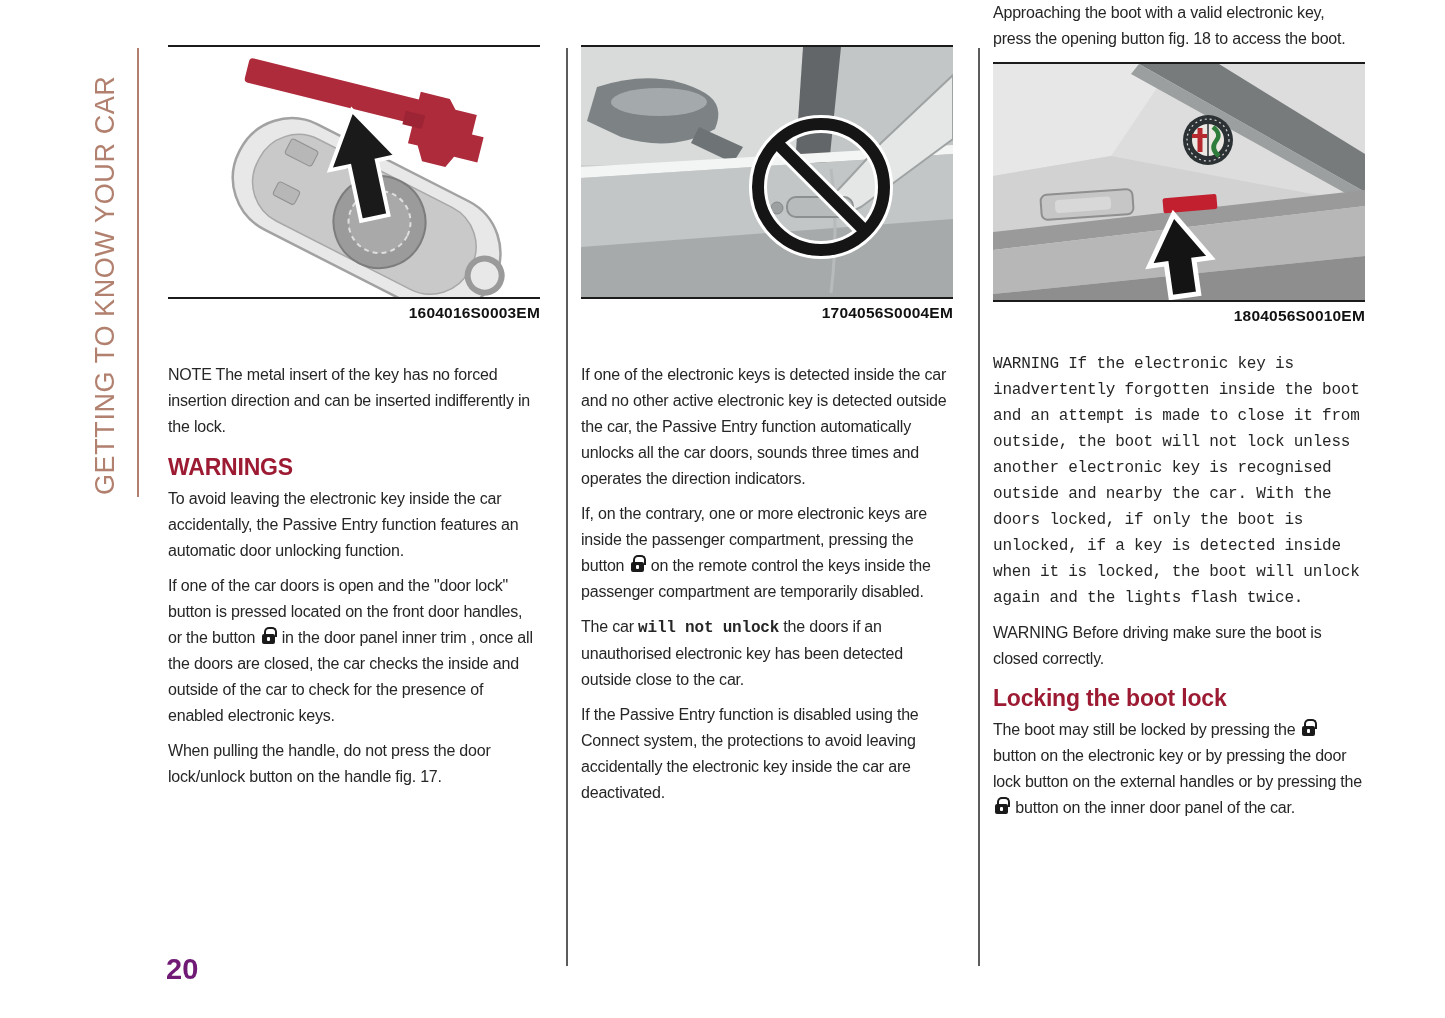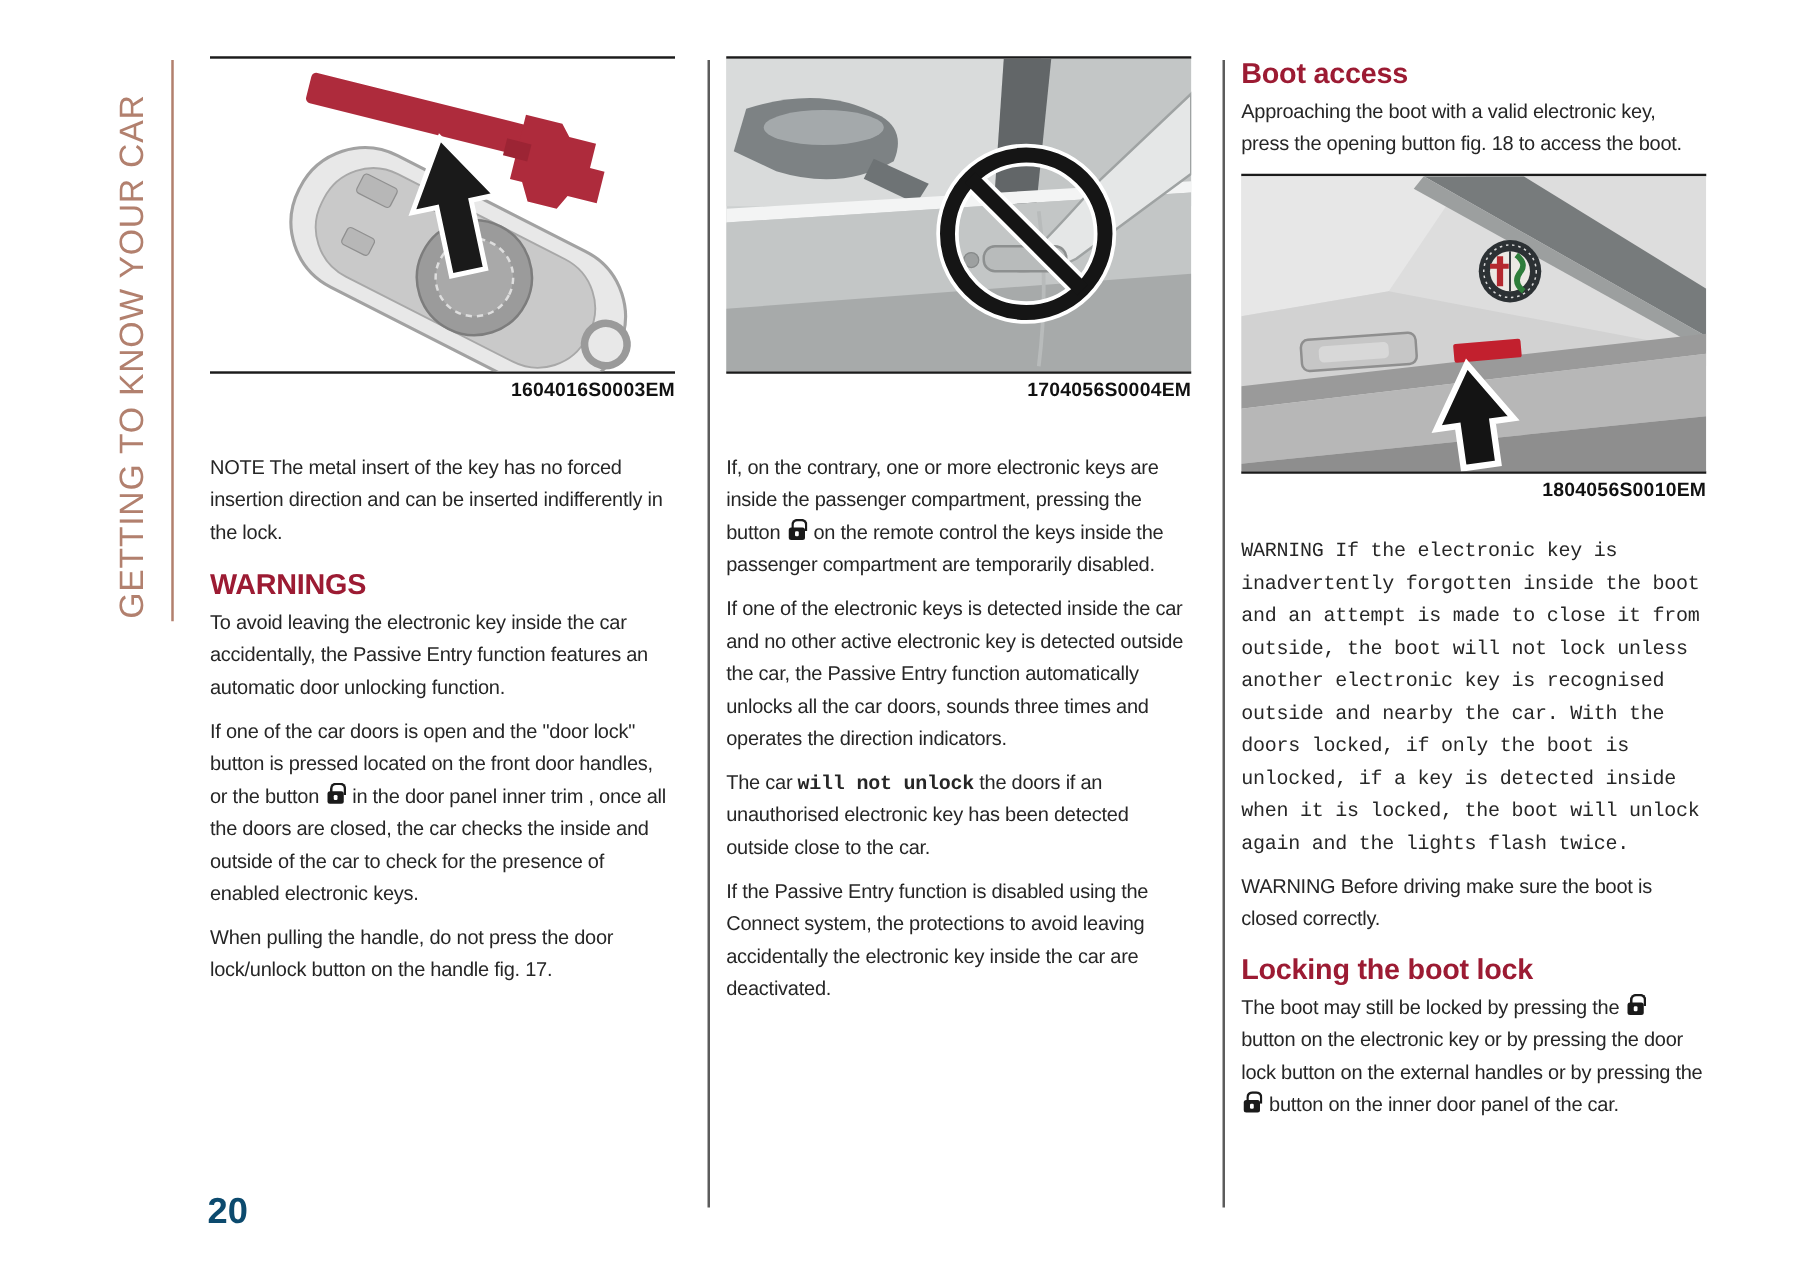--- a/index.html
+++ b/index.html
@@ -35,21 +35,21 @@
 
   .para{ font-size:16px; line-height:26px; letter-spacing:-0.2px; margin-bottom:9px; }
   .col1 .para:first-of-type, .col2 .para:first-of-type{ margin-top:40px; }
   .heading{ font-size:23px; line-height:27px; font-weight:bold; color:#9c1b33;
             letter-spacing:-0.2px; margin:14px 0 5px 0; }
   .col3 .heading-boot{ margin:45px 0 5px 0; }
   .col3 .fig-wrap{ margin-top:10px; }
   .col3 .para-after-fig{ margin-top:26px;font-family:Liberation Mono, monospace; }
   .col3 .heading-lock{ margin-top:13px; }
 
-  .page-number{ position:absolute; left:166px; top:953px; font-size:29px; font-weight:bold; color:#0c4a6e; }
+  .page-number{ position:absolute; left:166px; top:953px; font-size:29px; font-weight:bold; color:#701a75; }
 
   
   .lock-icon{ display:inline-block; position:relative; width:13px; height:10px;
               background:#1a1a1a; border-radius:2px; margin:0 3px 0 2px; vertical-align:-1px; }
   .lock-icon::before{ content:""; position:absolute; top:-7px; left:2px; width:9px; height:8px;
               border:2.5px solid #1a1a1a; border-bottom:none; border-radius:5px 5px 0 0; }
   .lock-icon::after{ content:""; position:absolute; left:5px; top:3px; width:3px; height:4px;
               background:#ffffff; border-radius:1px; }
 
   b{ font-weight:bold;font-family:Liberation Mono, monospace; }
@@ -138,28 +138,27 @@
         <circle cx="240" cy="140" r="63" fill="none" stroke="#151515" stroke-width="12"></circle>
         <line x1="195" y1="95" x2="285" y2="185" stroke="#151515" stroke-width="12"></line>
       </g>
     </svg>
   </div>
   <div class="fig-caption">
     <span>17</span>
     <span>04056S0004EM</span>
   </div>
 
+  <p class="para">If one of the electronic keys is detected inside the car and no other active electronic key is detected outside the car, the Passive Entry function automatically unlocks all the car doors, sounds three times and operates the direction indicators.</p>
   <p class="para">If, on the contrary, one or more electronic keys are inside the passenger compartment, pressing the button <span class="lock-icon"></span> on the remote control the keys inside the passenger compartment are temporarily disabled.</p>
-  <p class="para">If one of the electronic keys is detected inside the car and no other active electronic key is detected outside the car, the Passive Entry function automatically unlocks all the car doors, sounds three times and operates the direction indicators.</p>
   <p class="para">The car <b>will not unlock</b> the doors if an unauthorised electronic key has been detected outside close to the car.</p>
   <p class="para">If the Passive Entry function is disabled using the Connect system, the protections to avoid leaving accidentally the electronic key inside the car are deactivated.</p>
 </div>
 
 <div class="col col3">
-  <h2 class="heading heading-boot">Boot access</h2>
   <p class="para">Approaching the boot with a valid electronic key, press the opening button fig. 18 to access the boot.</p>
 
   <div class="fig-wrap">
     <svg viewBox="0 0 372 236" width="372" height="236">
       <rect width="372" height="236" fill="#dddddd"></rect>
       <polygon points="0,0 180,0 118,92 0,112" fill="#e7e7e7"></polygon>
 
       <polygon points="146,0 226,0 372,90 372,128" fill="#777b7c"></polygon>
       <polygon points="146,0 372,128 372,140 138,10" fill="#9c9f9f"></polygon>
 

